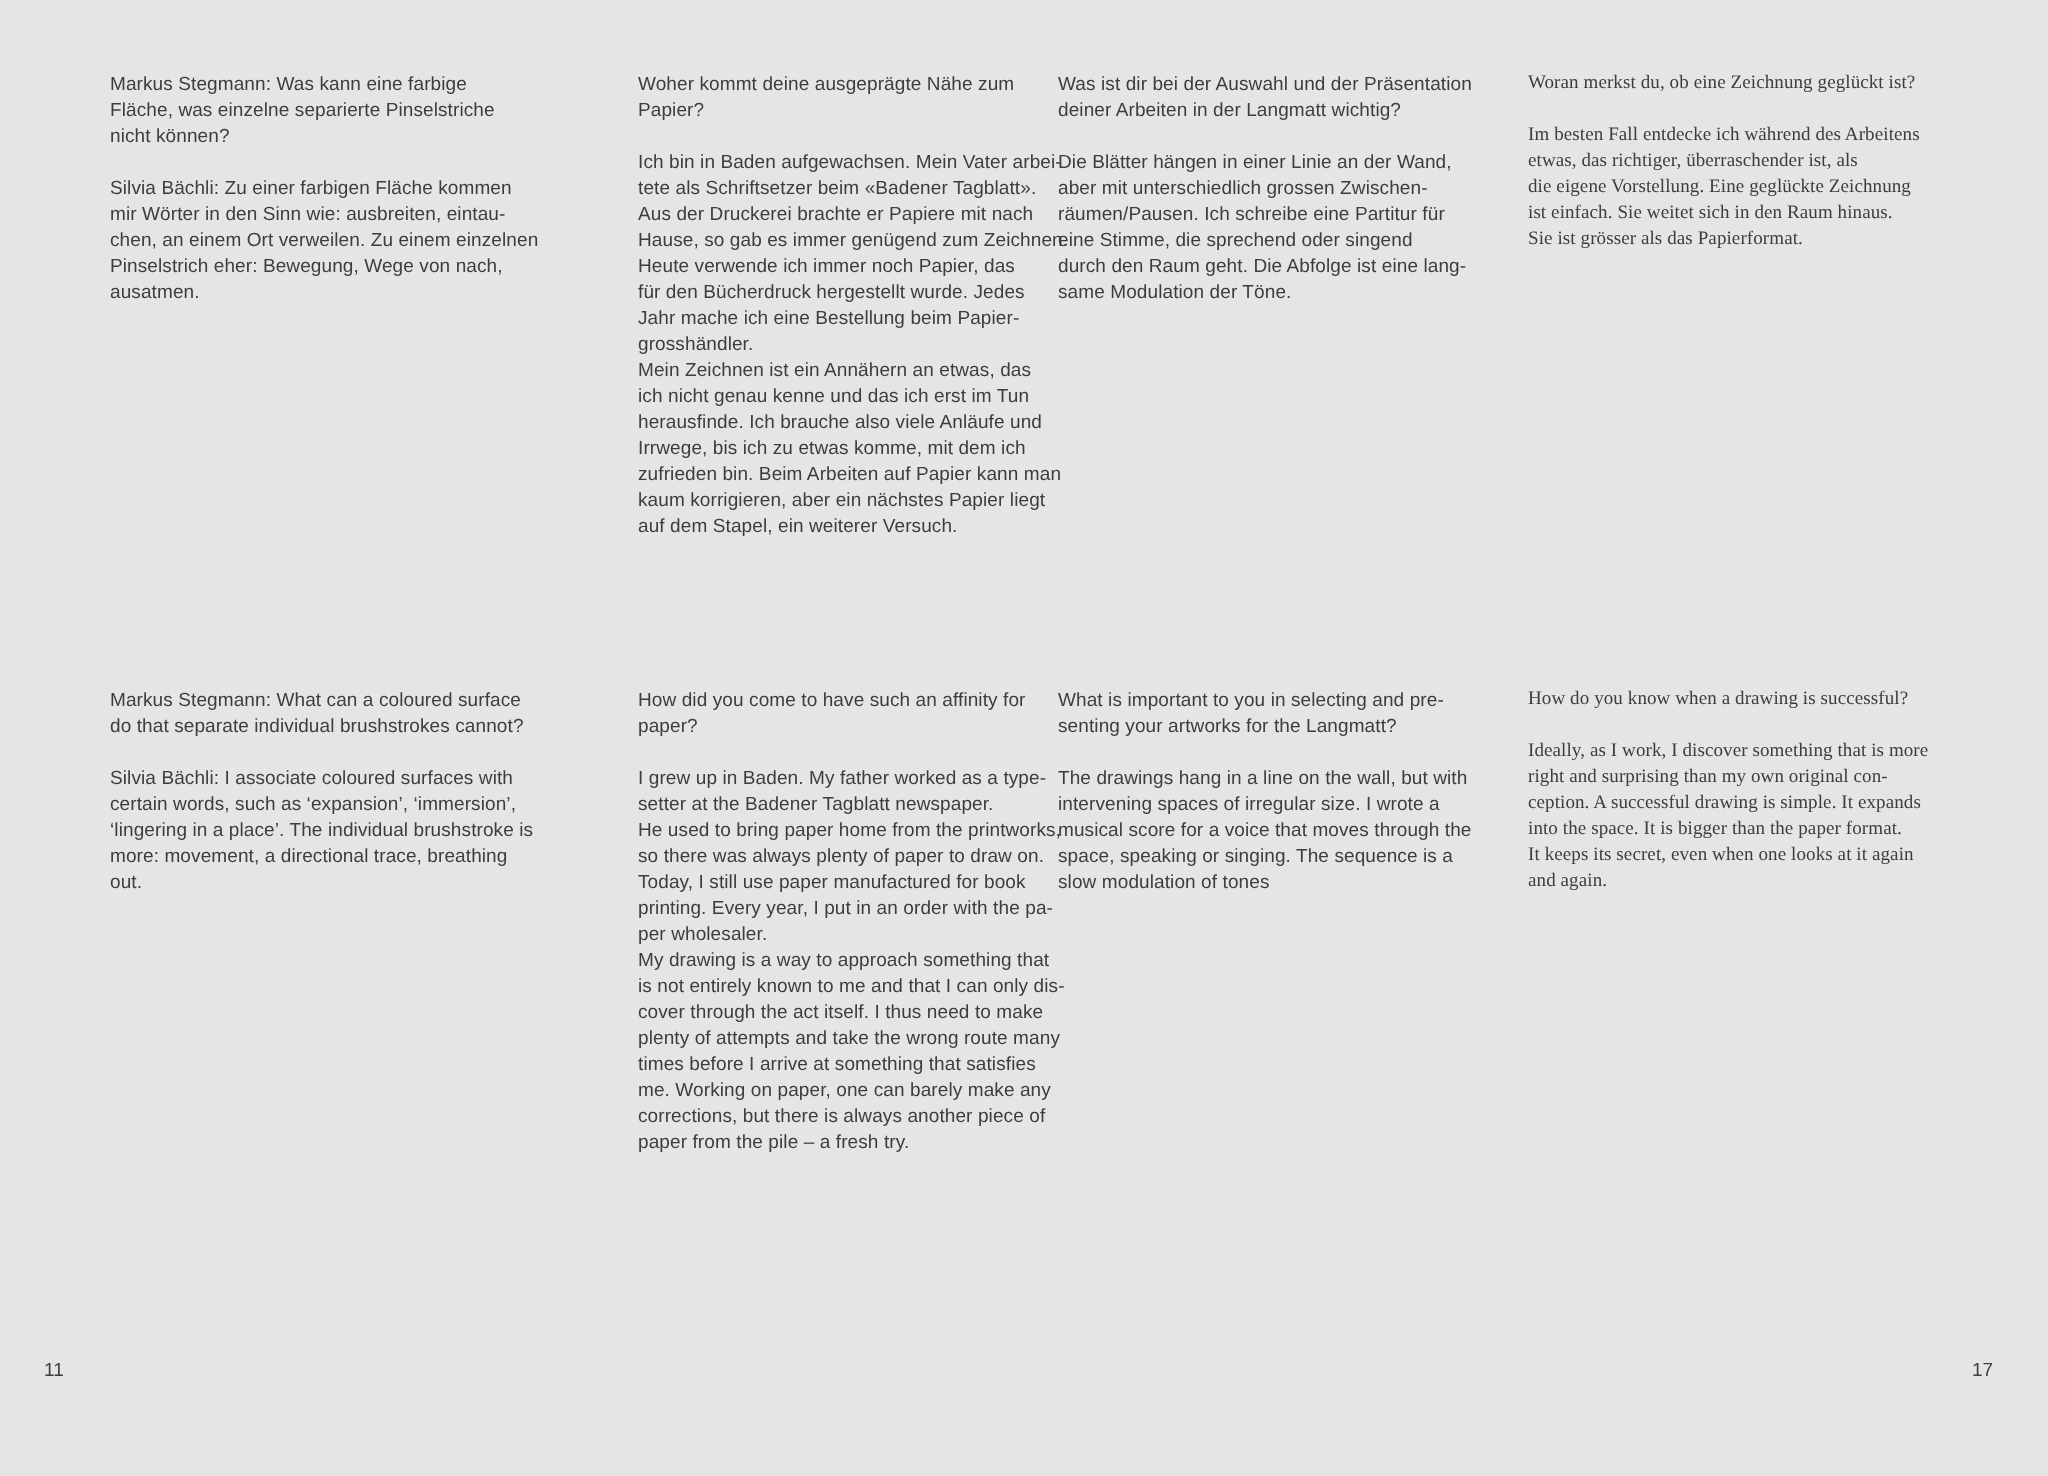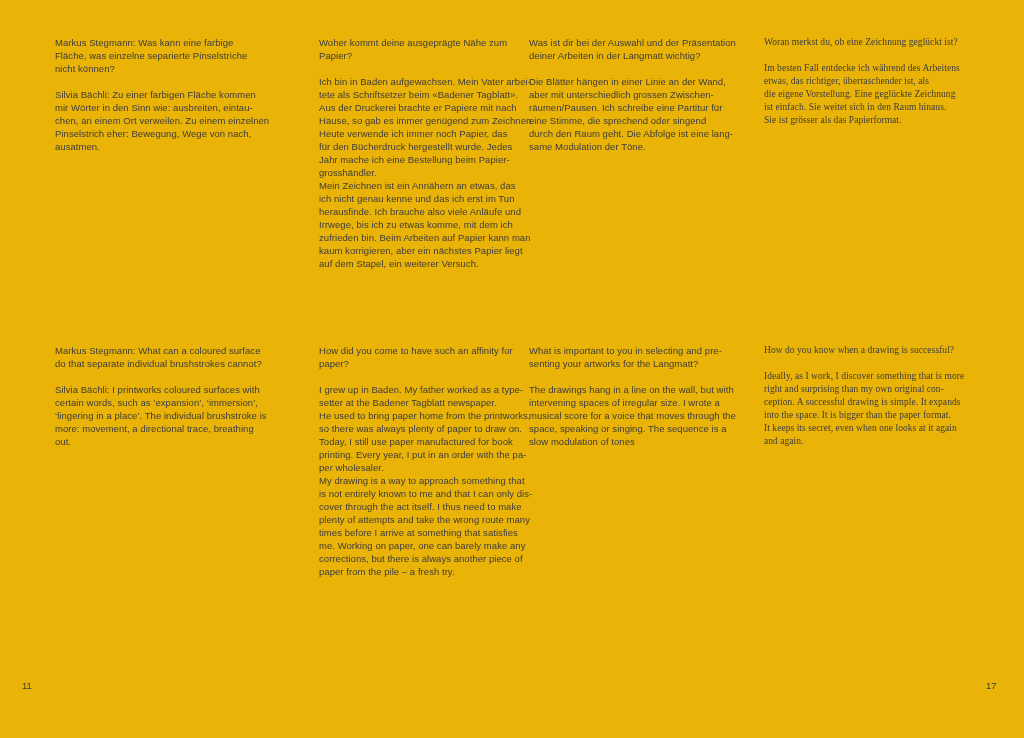--- a/index.html
+++ b/index.html
@@ -4,21 +4,21 @@
 <style>
   html, body {
     margin: 0;
     padding: 0;
     background: #ffffff;
   }
   .sheet {
     position: relative;
     width: 1024px;
     height: 738px;
-    background: #eab308;
+    background: #e5e5e5;
     overflow: hidden;
     font-family: "Liberation Sans", "DejaVu Sans", sans-serif;
   }
   .textcol {
     position: absolute;
     white-space: pre;
     font-size: 9.5px;
     line-height: 13px;
     letter-spacing: 0.05px;
     color: #3d3d3d;
@@ -86,21 +86,21 @@
 etwas, das richtiger, überraschender ist, als
 die eigene Vorstellung. Eine geglückte Zeichnung
 ist einfach. Sie weitet sich in den Raum hinaus.
 Sie ist grösser als das Papierformat.</div>
   </section>
 
   <section>
     <div class="textcol col-1 row-english">Markus Stegmann: What can a coloured surface
 do that separate individual brushstrokes cannot?
 
-Silvia Bächli: I printworks coloured surfaces with
+Silvia Bächli: I associate coloured surfaces with
 certain words, such as ‘expansion’, ‘immersion’,
 ‘lingering in a place’. The individual brushstroke is
 more: movement, a directional trace, breathing
 out.</div>
     <div class="textcol col-2 row-english">How did you come to have such an affinity for
 paper?
 
 I grew up in Baden. My father worked as a type-
 setter at the Badener Tagblatt newspaper.
 He used to bring paper home from the printworks,

